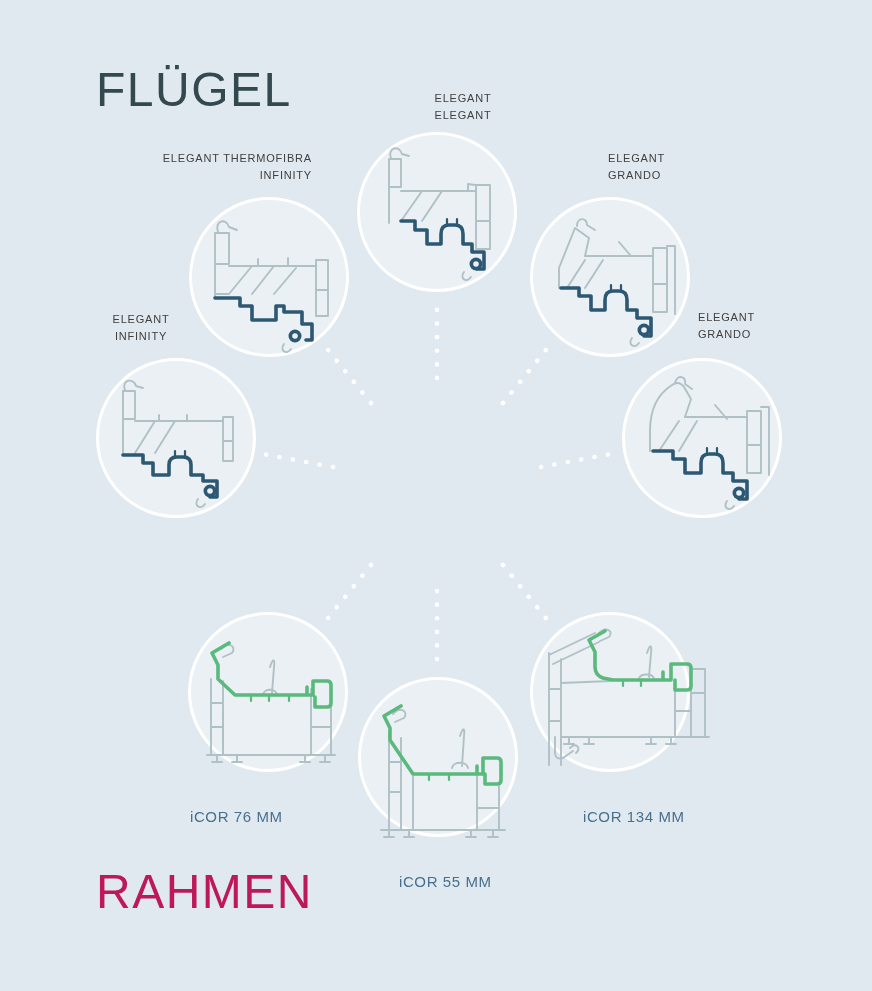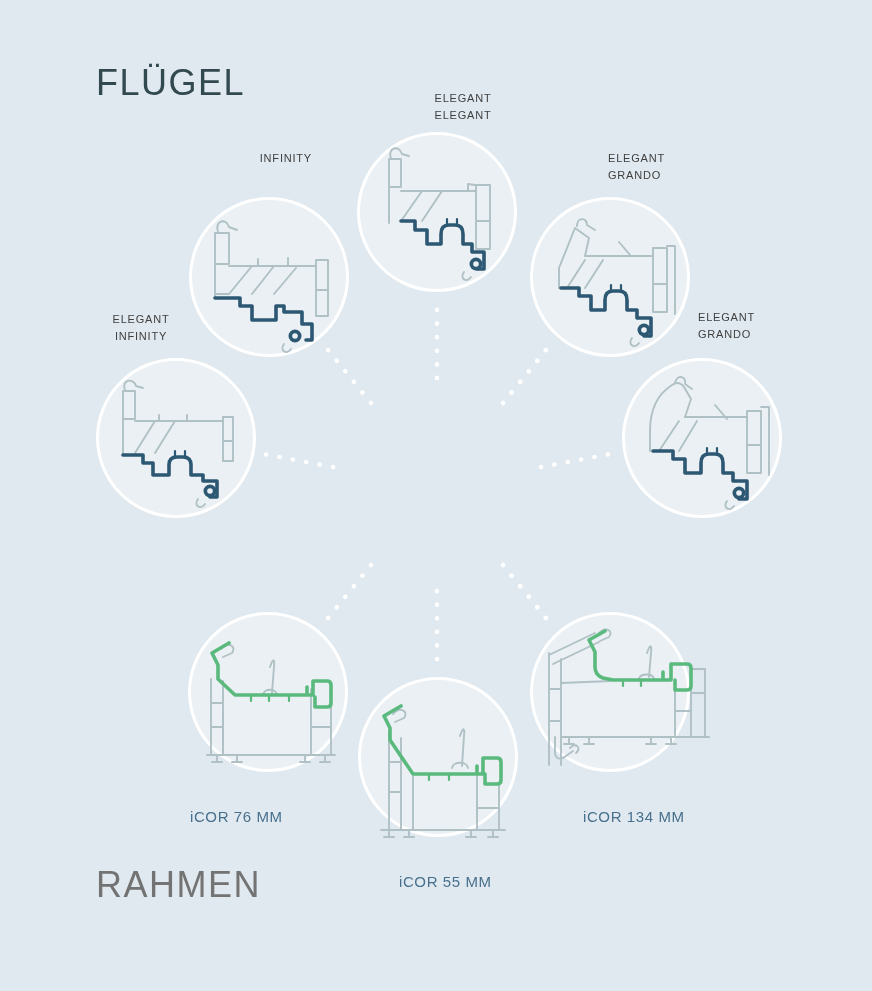--- a/index.html
+++ b/index.html
@@ -3,23 +3,23 @@
 <meta charset="utf-8">
 <style>
   * { margin:0; padding:0; box-sizing:border-box; }
   html,body { background:#e0e9ef; }
   body { font-family:"Liberation Sans", sans-serif; }
   .stage { position:relative; width:872px; height:991px; background:#e0e9ef; overflow:hidden; }
 
   .links { position:absolute; left:0; top:0; }
   .dot { stroke:#ffffff; stroke-width:4.6; stroke-dasharray:0.1 13.5; stroke-linecap:round; fill:none; }
 
-  .title { position:absolute; font-size:36px; letter-spacing:1.5px; }
+  .title { position:absolute; font-size:48px; letter-spacing:1.5px; }
   .title.top { left:96px; top:62px; color:#32494f; }
-  .title.bottom { left:96px; top:864px; color:#737373; }
+  .title.bottom { left:96px; top:864px; color:#be185d; }
 
   .bubble { position:absolute; width:160px; height:160px; border-radius:50%;
             background:#eaf0f4; border:3px solid #ffffff; }
   .bubble svg { position:absolute; left:0; top:0; overflow:visible; }
 
   .center-bubble { position:absolute; width:178px; height:178px; border-radius:50%;
             background:#a0bac9; box-shadow:0 0 0 4px #e0e9ef, 0 0 0 7.5px #ffffff; }
   .icor-label { position:absolute; left:0; top:118px; width:100%; text-align:center;
             color:#ffffff; font-size:29px; letter-spacing:1.5px; }
 
@@ -51,20 +51,21 @@
     <line class="dot" x1="541" y1="467" x2="616" y2="453"></line>
     <line class="dot" x1="371" y1="565" x2="320" y2="628"></line>
     <line class="dot" x1="437" y1="591" x2="437" y2="672"></line>
     <line class="dot" x1="503" y1="565" x2="554" y2="628"></line>
   </svg>
 
   <div class="title top">FLÜGEL</div>
   <div class="title bottom">RAHMEN</div>
 
   <div class="caption right" style="left:108px; top:150px; width:204px;">
+    <span>ELEGANT THERMOFIBRA</span>
     <span>INFINITY</span>
   </div>
   <div class="bubble" style="left:189px; top:197px;">
     <svg width="160" height="160" viewBox="0 0 160 160">
       <path class="g" d="M23,98 V33 H37 V64 M23,64 H37"></path>
       <path class="g" d="M26,32 c-4,-11 8,-15 11,-5 l8,3"></path>
       <path class="g" d="M37,66 H124 M23,94 H37 M37,94 L60,66 M60,94 L82,66 M82,94 L104,68 M66,66 v-7 M96,65 v-7"></path>
       <path class="g" d="M124,116 V60 H136 V116 Z M124,90 H136"></path>
       <path class="b" d="M23,98 H48 V106 H60 V120 H84 V106 H92 V112 H110 V124 H120 V140 H114"></path>
       <circle class="bf" cx="103" cy="136" r="6.5"></circle>

